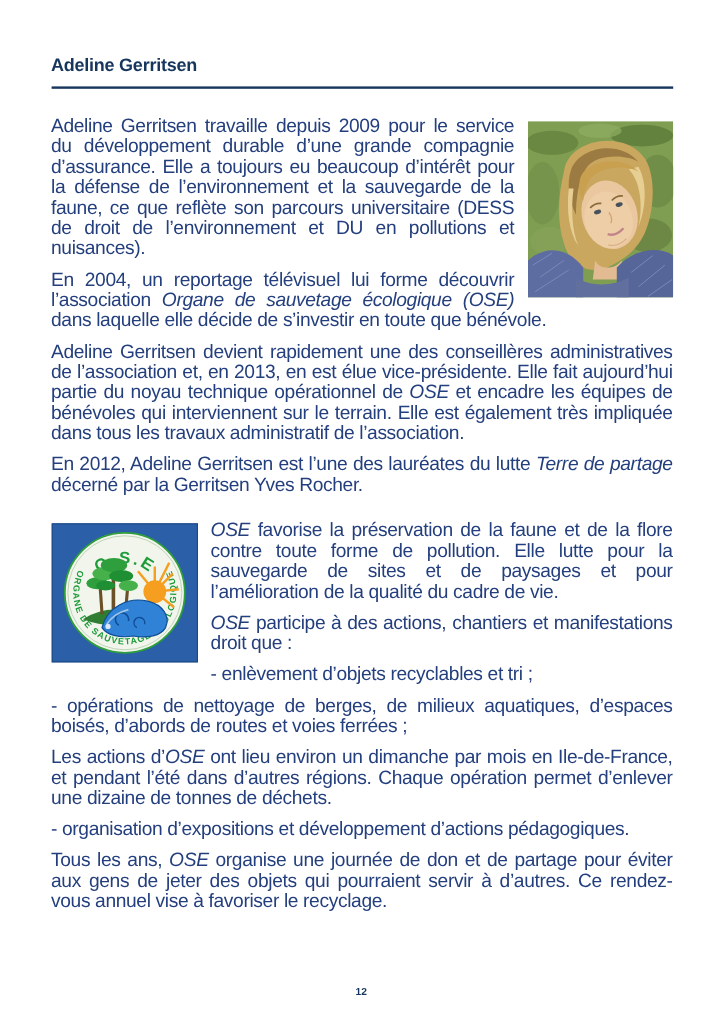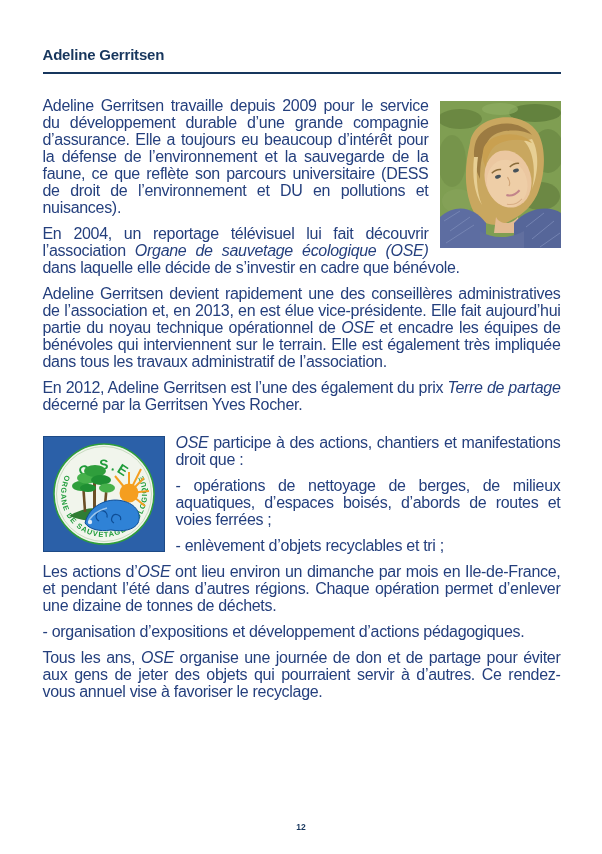--- a/index.html
+++ b/index.html
@@ -106,23 +106,23 @@
 
           <path d="M 56,116 C 60,124 72,124 78,116 L 80,132 L 54,132 Z" fill="#e3bb92"></path>
 
           <path d="M 0,116 C 16,102 34,106 46,122 L 46,147 L 0,147 Z" fill="#5d6da1"></path>
           <path d="M 74,122 C 88,106 110,104 121,112 L 121,147 L 74,147 Z" fill="#566699"></path>
           <path d="M 40,130 C 52,138 70,138 84,130 L 84,147 L 40,147 Z" fill="#616f9f"></path>
           <path d="M 4,120 L 20,110 M 10,130 L 30,116 M 6,142 L 34,124 M 86,126 L 104,112 M 92,138 L 114,120 M 100,146 L 120,132" stroke="#7b8ab8" stroke-width="0.8" fill="none"></path>
         </svg>
       </div>
       <p class="body-par"><span>Adeline Gerritsen travaille depuis 2009 pour le service du développement durable d’une grande compagnie d’assurance. Elle a toujours eu beaucoup d’intérêt pour la défense de l’environnement et la sauvegarde de la faune, ce que reflète son parcours universitaire (DESS de droit de l’environnement et DU en pollutions et nuisances).</span></p>
-      <p class="body-par"><span>En 2004, un reportage télévisuel lui fait découvrir l’association </span><span class="it">Organe de sauvetage écologique (OSE)</span><span> dans laquelle elle décide de s’investir en cadre que bénévole.</span></p>
+      <p class="body-par"><span>En 2004, un reportage télévisuel lui forme découvrir l’association </span><span class="it">Organe de sauvetage écologique (OSE)</span><span> dans laquelle elle décide de s’investir en toute que bénévole.</span></p>
       <p class="body-par"><span>Adeline Gerritsen devient rapidement une des conseillères administratives de l’association et, en 2013, en est élue vice-présidente. Elle fait aujourd’hui partie du noyau technique opérationnel de </span><span class="it">OSE</span><span> et encadre les équipes de bénévoles qui interviennent sur le terrain. Elle est également très impliquée dans tous les travaux administratif de l’association.</span></p>
-      <p class="body-par"><span>En 2012, Adeline Gerritsen est l’une des également du prix </span><span class="it">Terre de partage</span><span> décerné par la Gerritsen Yves Rocher.</span></p>
+      <p class="body-par"><span>En 2012, Adeline Gerritsen est l’une des lauréates du lutte </span><span class="it">Terre de partage</span><span> décerné par la Gerritsen Yves Rocher.</span></p>
     </section>
 
     <section class="ose clearfix">
       <div class="logo-frame">
         <svg viewBox="0 0 122 116">
           <defs>
             <path id="topArc" d="M 33,50 A 32,32 0 0 1 89,50" fill="none"></path>
             <path id="ringArc" d="M 30.6,27.6 A 43,43 0 1 0 91.4,27.6" fill="none"></path>
           </defs>
           <rect x="0" y="0" width="122" height="116" fill="#2b60a8"></rect>
@@ -164,23 +164,24 @@
 
           <g>
             <path d="M 42,87 C 46,70 64,61 80,65 C 93,68 99,78 95,87 C 91,94 80,96 68,94 C 56,96 46,93 42,87 Z" fill="#2f82d6" stroke="#0e4d95" stroke-width="1"></path>
             <path d="M 56,85 a 5.5,5.5 0 1 1 8,-3.5" stroke="#0e4d95" stroke-width="1.3" fill="none"></path>
             <path d="M 71,87 a 4.5,4.5 0 1 1 6.5,-2.8" stroke="#0e4d95" stroke-width="1.2" fill="none"></path>
             <path d="M 46,84 C 50,78 56,74 64,72" stroke="#9cc4ea" stroke-width="1.4" fill="none"></path>
             <circle cx="47" cy="86" r="2.2" fill="#dbe9f7"></circle>
           </g>
         </svg>
       </div>
+      <p class="body-par"><span class="it">OSE</span><span> favorise la préservation de la faune et de la flore contre toute forme de pollution. Elle lutte pour la sauvegarde de sites et de paysages et pour l’amélioration de la qualité du cadre de vie.</span></p>
       <p class="body-par"><span class="it">OSE</span><span> participe à des actions, chantiers et manifestations droit que :</span></p>
+      <p class="body-par"><span>- enlèvement d’objets recyclables et tri ;</span></p>
       <p class="body-par"><span>- opérations de nettoyage de berges, de milieux aquatiques, d’espaces boisés, d’abords de routes et voies ferrées ;</span></p>
-      <p class="body-par"><span>- enlèvement d’objets recyclables et tri ;</span></p>
       <p class="body-par"><span>Les actions d’</span><span class="it">OSE</span><span> ont lieu environ un dimanche par mois en Ile-de-France, et pendant l’été dans d’autres régions. Chaque opération permet d’enlever une dizaine de tonnes de déchets.</span></p>
       <p class="body-par"><span>- organisation d’expositions et développement d’actions pédagogiques.</span></p>
       <p class="body-par"><span>Tous les ans, </span><span class="it">OSE</span><span> organise une journée de don et de partage pour éviter aux gens de jeter des objets qui pourraient servir à d’autres. Ce rendez-vous annuel vise à favoriser le recyclage.</span></p>
     </section>
 
   </div>
 
   <footer class="page-footer">
     <span class="page-number">12</span>
   </footer>

